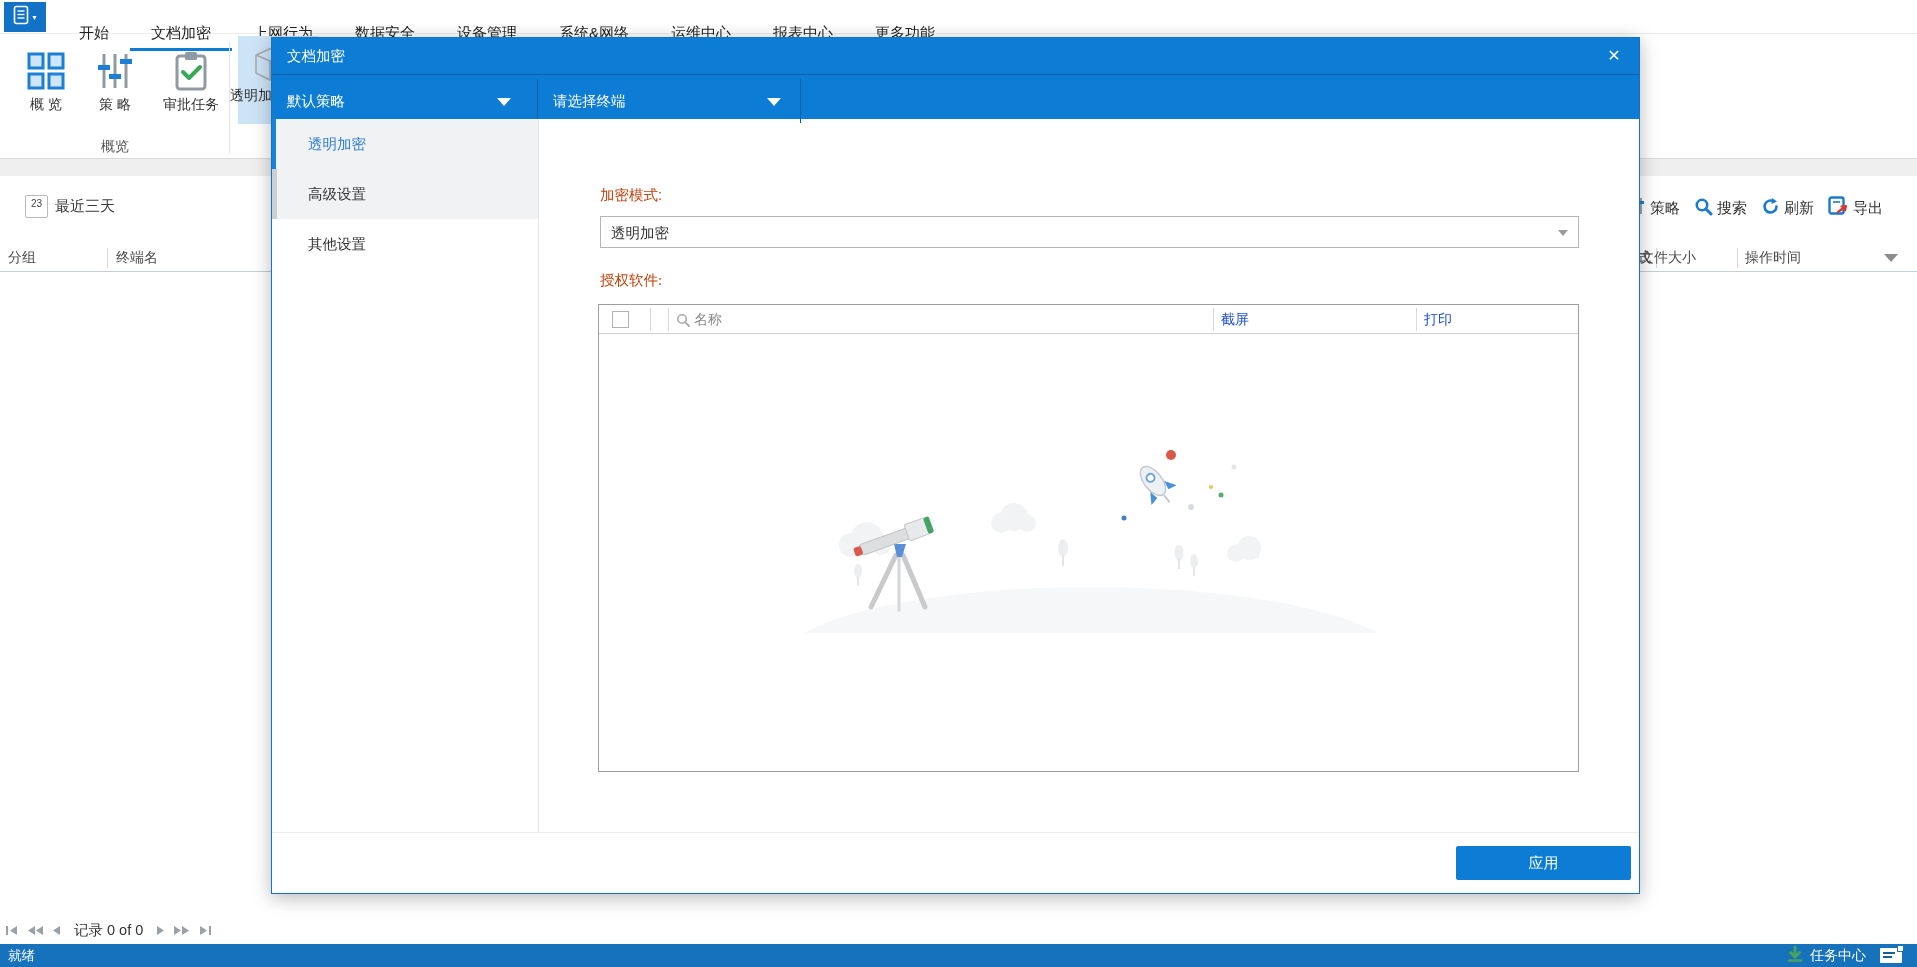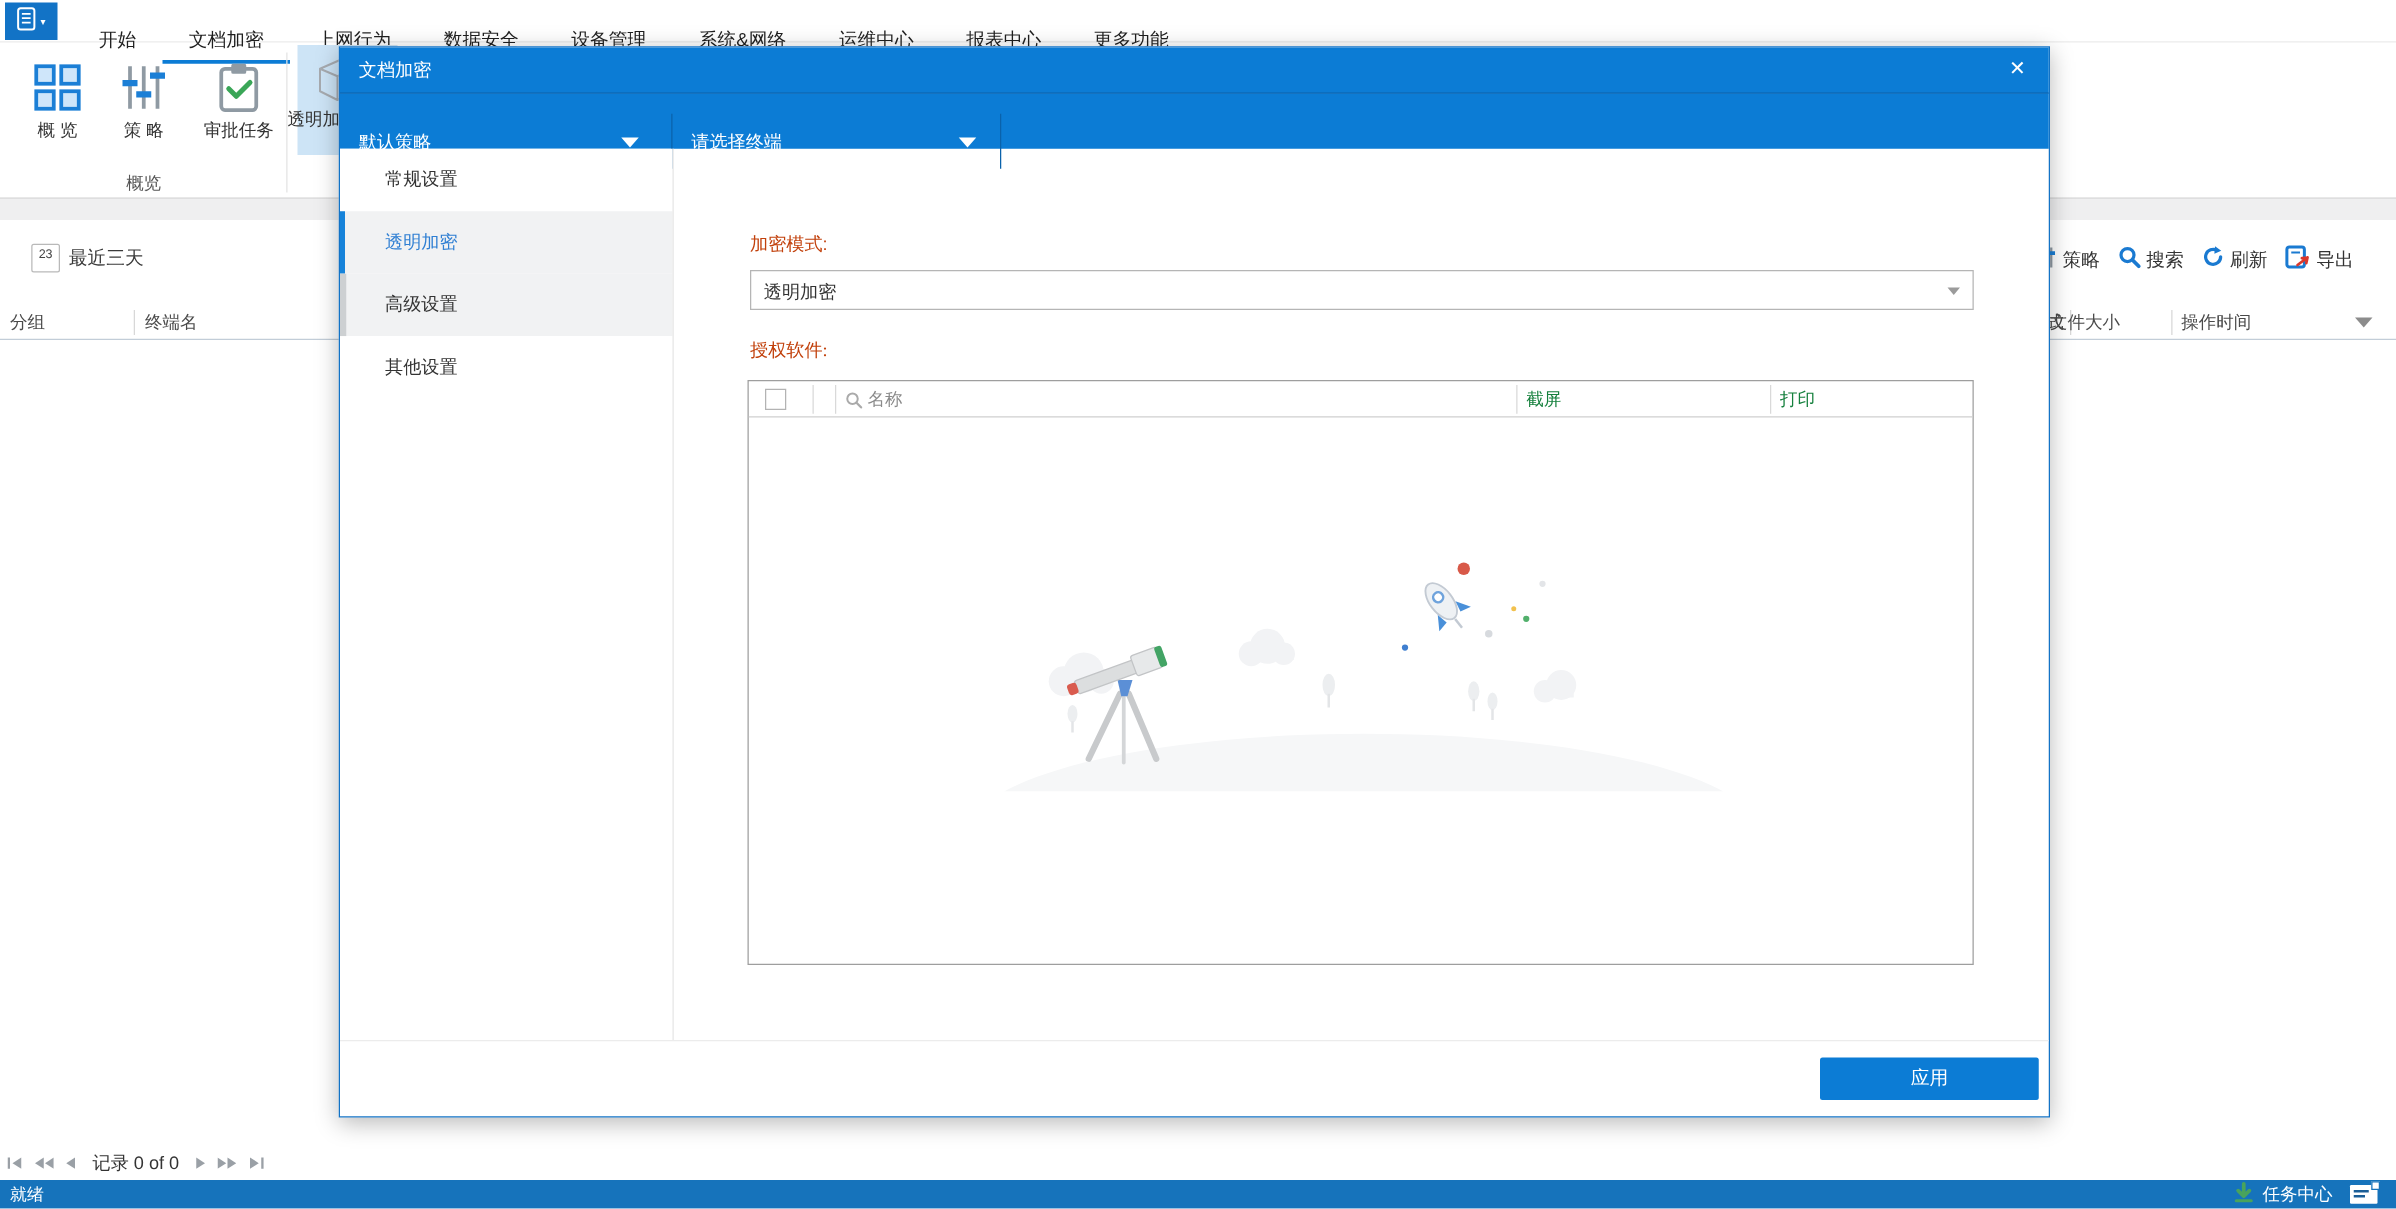--- a/index.html
+++ b/index.html
@@ -55,42 +55,42 @@
   .win-icon::before { content: ""; position: absolute; left: 3px; top: 4px; width: 12px; height: 2px; background: #1a5e97; }
   .win-icon::after { content: ""; position: absolute; left: 3px; top: 8px; width: 9px; height: 2px; background: #1a5e97; }
   .win-badge { position: absolute; right: -2px; top: -3px; width: 7px; height: 7px; background: #fff; border: 1px solid #1673bb; }
 
   
   .modal { position: absolute; left: 271px; top: 37px; width: 1369px; height: 857px; background: #fff; border: 1px solid #1373c6; box-shadow: 0 4px 18px rgba(0,0,0,.28); }
   .m-title { position: absolute; left: 0; top: 0; width: 100%; height: 37px; background: #0c7cd5; border-bottom: 1px solid #0a60aa; }
   .m-title .t { position: absolute; left: 15px; top: 9px; font-size: 14.5px; color: #fff; }
   .m-close { position: absolute; right: 14px; top: 7px; width: 22px; height: 22px; color: #fff; font-size: 16px; line-height: 22px; text-align: center; cursor: pointer; }
   .m-toolbar { position: absolute; left: 0; top: 37px; width: 100%; height: 44px; background: #0c7cd5; }
-  .m-dd { position: absolute; top: 16px; height: 44px; color: #fff; font-size: 14.5px; cursor: pointer; border-right: 1px solid #0a62ab; }
+  .m-dd { position: absolute; top: 4px; height: 44px; color: #fff; font-size: 14.5px; cursor: pointer; border-right: 1px solid #0a62ab; }
   .m-dd .ddt { position: absolute; left: 15px; top: 13px; }
   .dd-arrow { position: absolute; top: 19px; width: 0; height: 0; border-left: 7px solid transparent; border-right: 7px solid transparent; border-top: 8px solid #fff; }
   .m-delete { position: absolute; right: 0; top: 0; width: 172px; height: 44px; border-left: 1px solid #0a62ab; color: #fff; font-size: 14.5px; text-align: center; line-height: 44px; cursor: pointer; }
 
   .m-nav { position: absolute; left: 0; top: 81px; width: 266px; }
   .m-nav-divider { position: absolute; left: 266px; top: 81px; width: 1px; height: 713px; background: #e6e6e6; }
   .nav-item { position: relative; height: 50px; line-height: 50px; padding-left: 36px; font-size: 14.5px; color: #333; cursor: pointer; background: #fff; }
   .nav-item.gray { background: #f1f2f3; }
   .nav-item.sel { color: #2f7fd3; }
   .nav-item.sel::before { content: ""; position: absolute; left: 0; top: 0; width: 4px; height: 100%; background: #1683da; }
   .nav-item .scrollthumb { position: absolute; left: 0; top: 0; width: 5px; height: 100%; background: #cdd0d2; }
 
   .m-label { position: absolute; font-size: 14.5px; color: #c2410c; }
   .m-select { position: absolute; left: 328px; top: 178px; width: 979px; height: 32px; border: 1px solid #b5b5b5; background: #fff; cursor: pointer; }
   .m-select .val { position: absolute; left: 10px; top: 7px; font-size: 14.5px; color: #333; }
   .m-select .sel-arrow { position: absolute; right: 10px; top: 13px; width: 0; height: 0; border-left: 5px solid transparent; border-right: 5px solid transparent; border-top: 6px solid #9b9b9b; }
 
   .m-table { position: absolute; left: 326px; top: 266px; width: 981px; height: 468px; border: 1px solid #9e9e9e; background: #fff; }
   .mt-head { position: absolute; left: 0; top: 0; width: 100%; height: 29px; border-bottom: 1px solid #cfcfcf; }
   .mt-div { position: absolute; top: 3px; width: 1px; height: 23px; background: #d9d9d9; }
-  .mt-th { position: absolute; top: 6px; font-size: 14px; color: #15803d; white-space: nowrap; }
+  .mt-th { position: absolute; top: 6px; font-size: 14px; color: #1d4ed8; white-space: nowrap; }
   .mt-checkbox { position: absolute; left: 13px; top: 6px; width: 17px; height: 17px; border: 1px solid #b3b3b3; background: #fff; cursor: pointer; }
   .mt-name { color: #8a8a8a; }
 
   .empty-illus { position: absolute; left: 519px; top: 395px; }
 
   .m-footer-line { position: absolute; left: 0; top: 794px; width: 100%; height: 1px; background: #ececec; }
   .m-apply { position: absolute; left: 1184px; top: 808px; width: 175px; height: 34px; background: #0c7cd5; color: #fff; font-size: 15px; text-align: center; line-height: 34px; border-radius: 2px; cursor: pointer; }
 </style>
 </head>
 <body>
@@ -297,21 +297,20 @@
         <span class="ddt">默认策略</span>
         <span class="dd-arrow" style="left:225px;"></span>
       </div>
       <div class="m-dd" style="left:266px;width:263px;">
         <span class="ddt">请选择终端</span>
         <span class="dd-arrow" style="left:229px;"></span>
       </div>
     </div>
 
     <div class="m-nav">
-      <div class="nav-item">常规设置</div>
       <div class="nav-item gray sel">透明加密</div>
       <div class="nav-item gray"><span class="scrollthumb"></span><span>高级设置</span></div>
       <div class="nav-item">其他设置</div>
     </div>
     <div class="m-nav-divider"></div>
 
     <div class="m-label" style="left:328px;top:148px;">加密模式:</div>
     <div class="m-select">
       <span class="val">透明加密</span>
       <span class="sel-arrow"></span>

